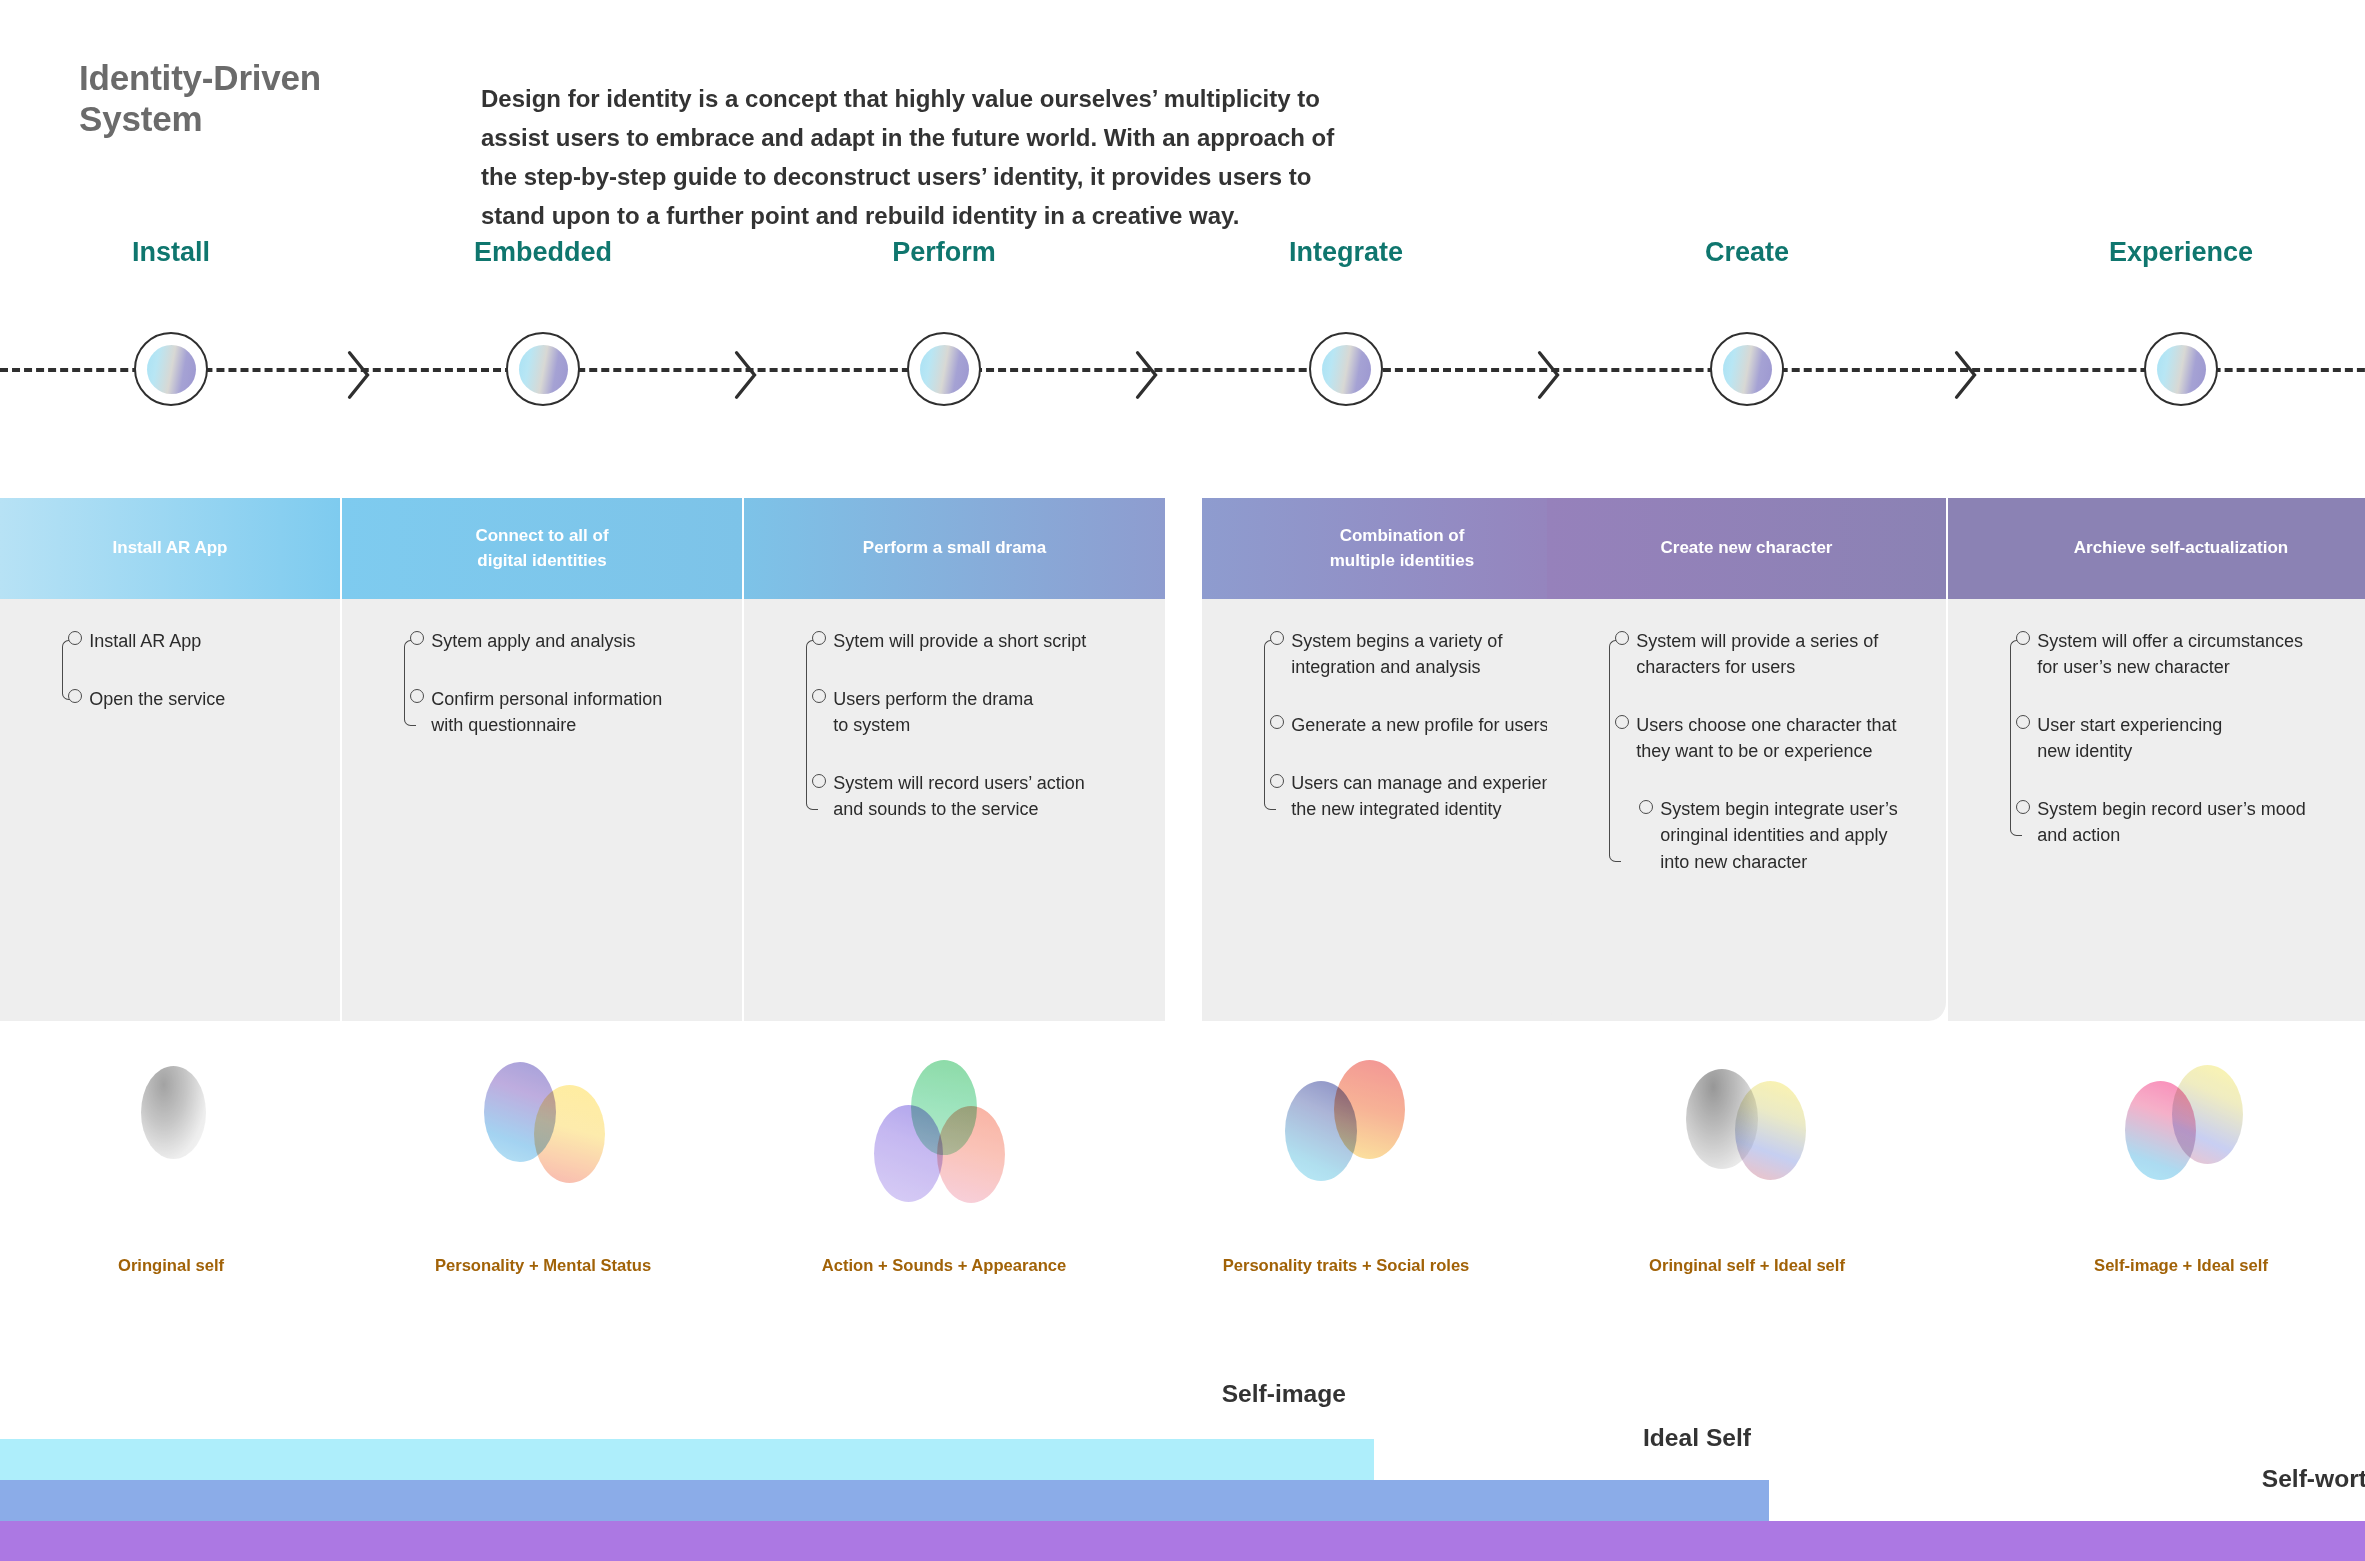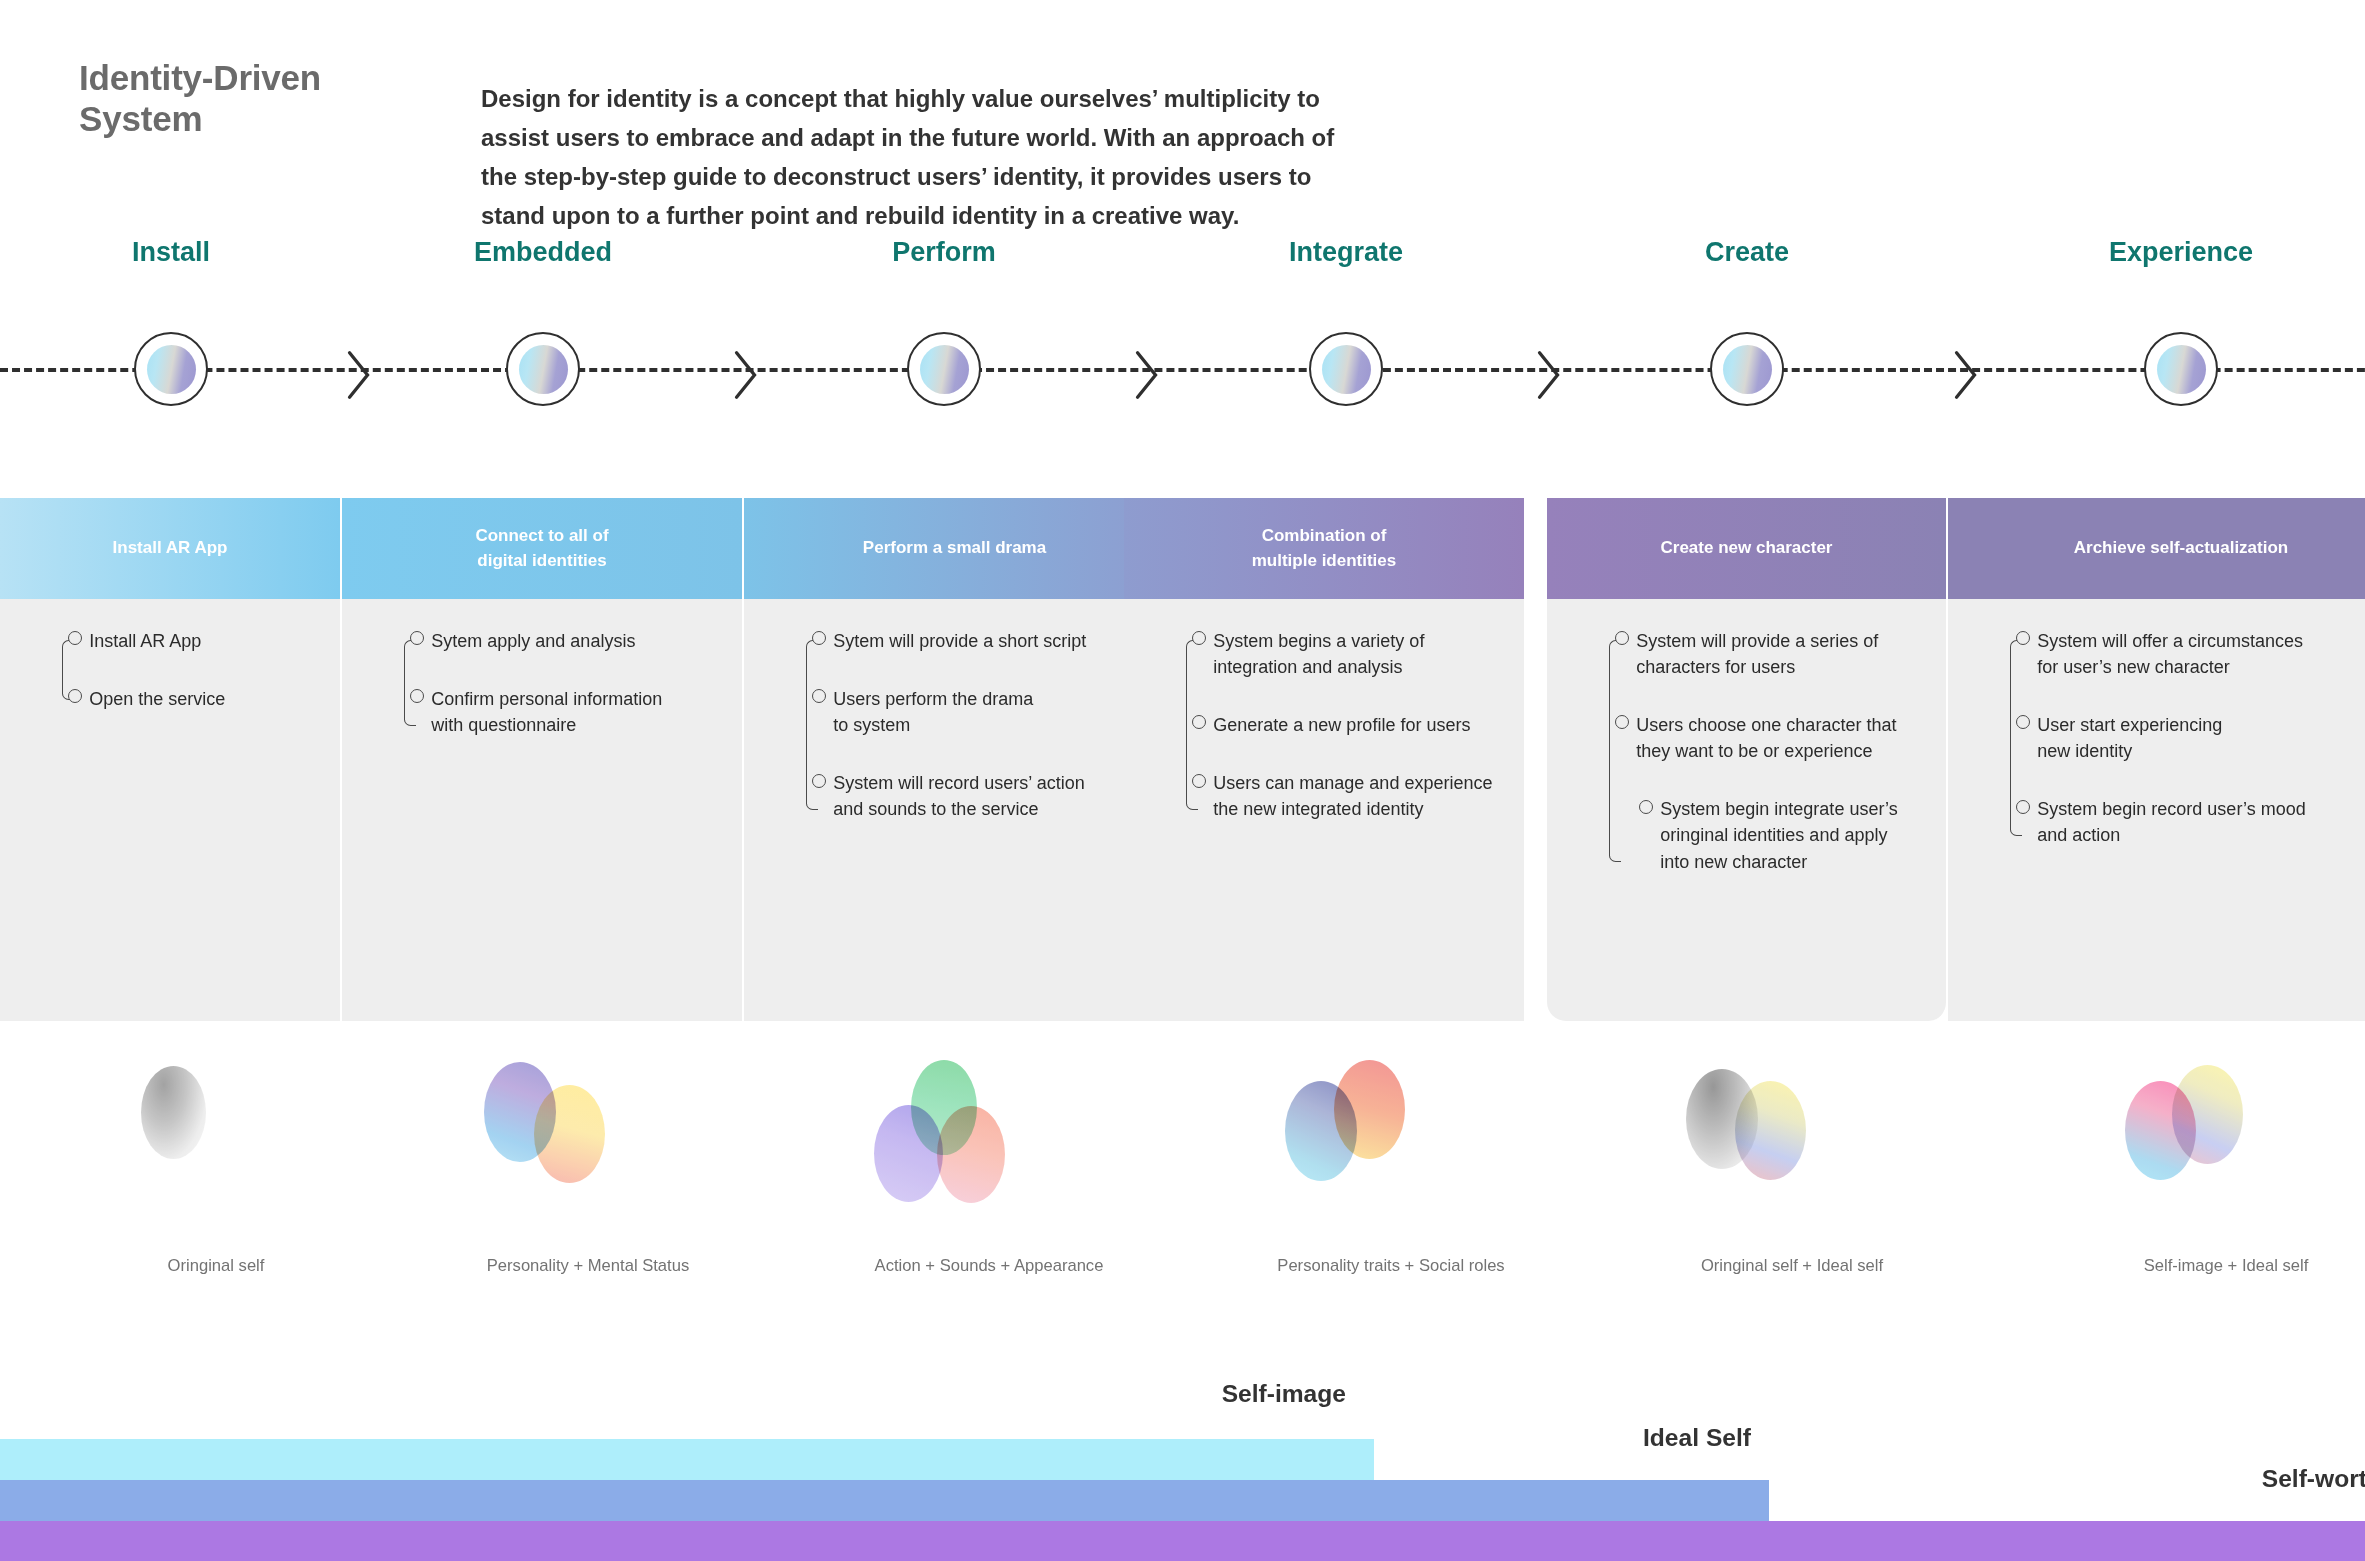--- a/index.html
+++ b/index.html
@@ -91,21 +91,21 @@
 
   
   .venns { position: absolute; left: 0; top: 1062px; width: 2413px; height: 246px; }
   .venn-group { position: absolute; top: 0; width: 218px; margin-left: -109px; height: 246px; }
   .venn-stage { position: relative; width: 100%; height: 170px; }
   .blob {
     position: absolute; border-radius: 50%; mix-blend-mode: multiply;
   }
   .venn-caption {
     position: absolute; top: 194px; left: 50%; transform: translateX(-50%);
-    white-space: nowrap; font-size: 16.6px; font-weight: 400; color: #737373; margin-left: 45px;
+    white-space: nowrap; font-size: 16.6px; font-weight: 700; color: #a16207;
   }
 
   
   .bars { position: absolute; left: 0; top: 1367px; width: 2413px; height: 194px; }
   .bar { position: absolute; left: 0; }
   .bar-label {
     position: absolute; font-size: 24.6px; font-weight: 700; color: #333333;
     white-space: nowrap; text-align: right;
   }
 </style>
@@ -242,21 +242,21 @@
 to system</span>
             </div>
             <div class="bullet" style="margin-bottom: 0px;">
               <span class="bullet-dot"></span>
               <span class="bullet-text">System will record users’ action
 and sounds to the service</span>
             </div>
           </div>
         </div>
       </div>
-      <div class="col" style="left: 1124px; width: 402px;">
+      <div class="col" style="left: 1202px; width: 402px;">
         <div class="col-head" style="background: linear-gradient(90deg, rgb(142, 156, 207), rgb(150, 129, 187));">
           <span style="white-space: pre-line;">Combination of
 multiple identities</span>
         </div>
         <div class="col-body">
           <div class="bullets">
             <div class="spine"></div>
             <div class="bullet" style="margin-bottom: 32px;">
               <span class="bullet-dot"></span>
               <span class="bullet-text">System begins a variety of

